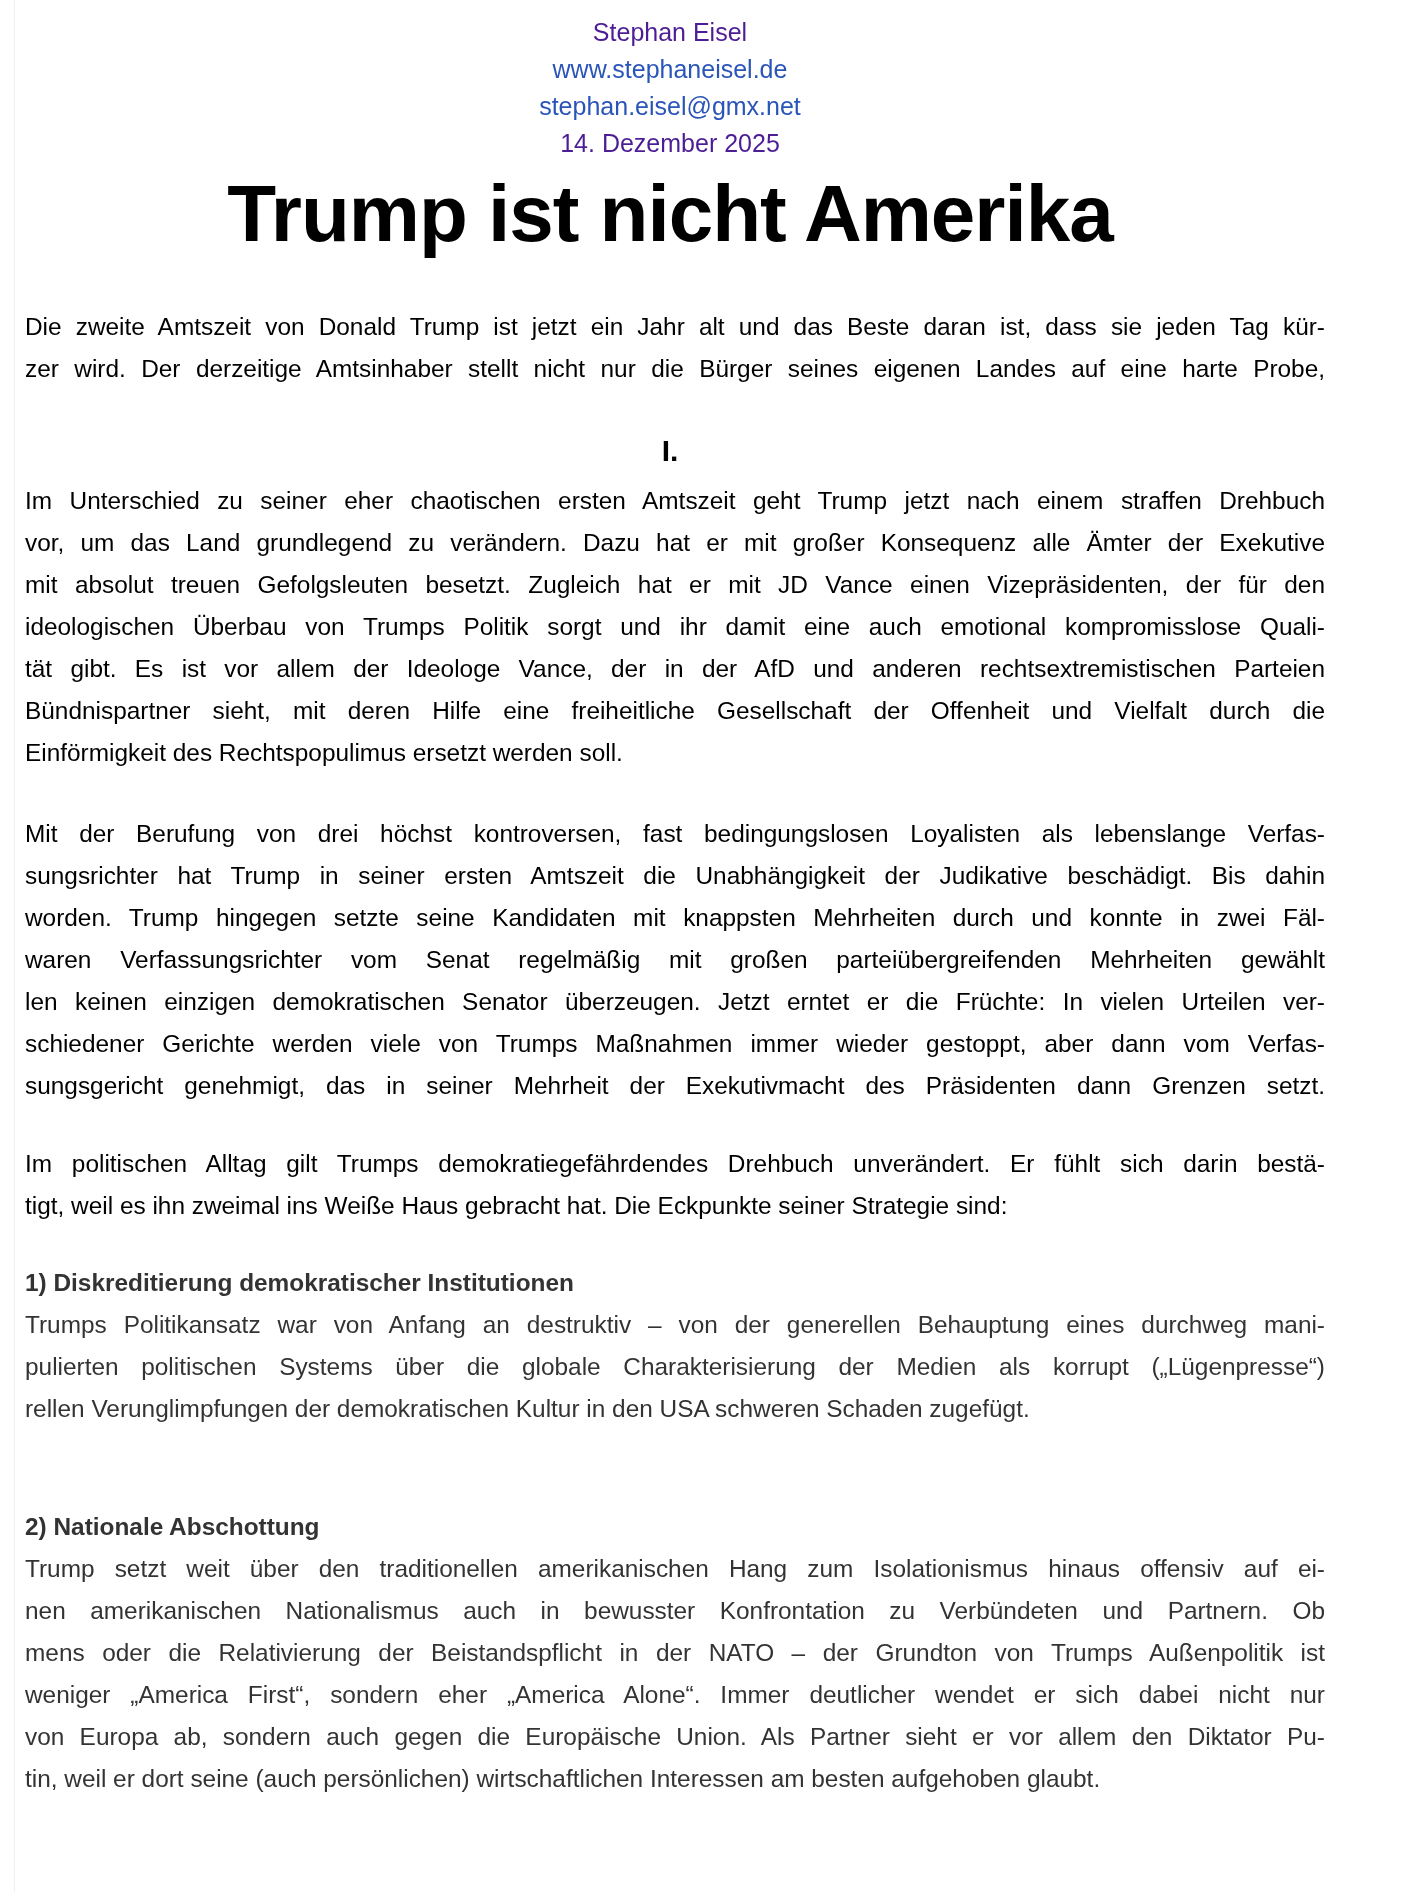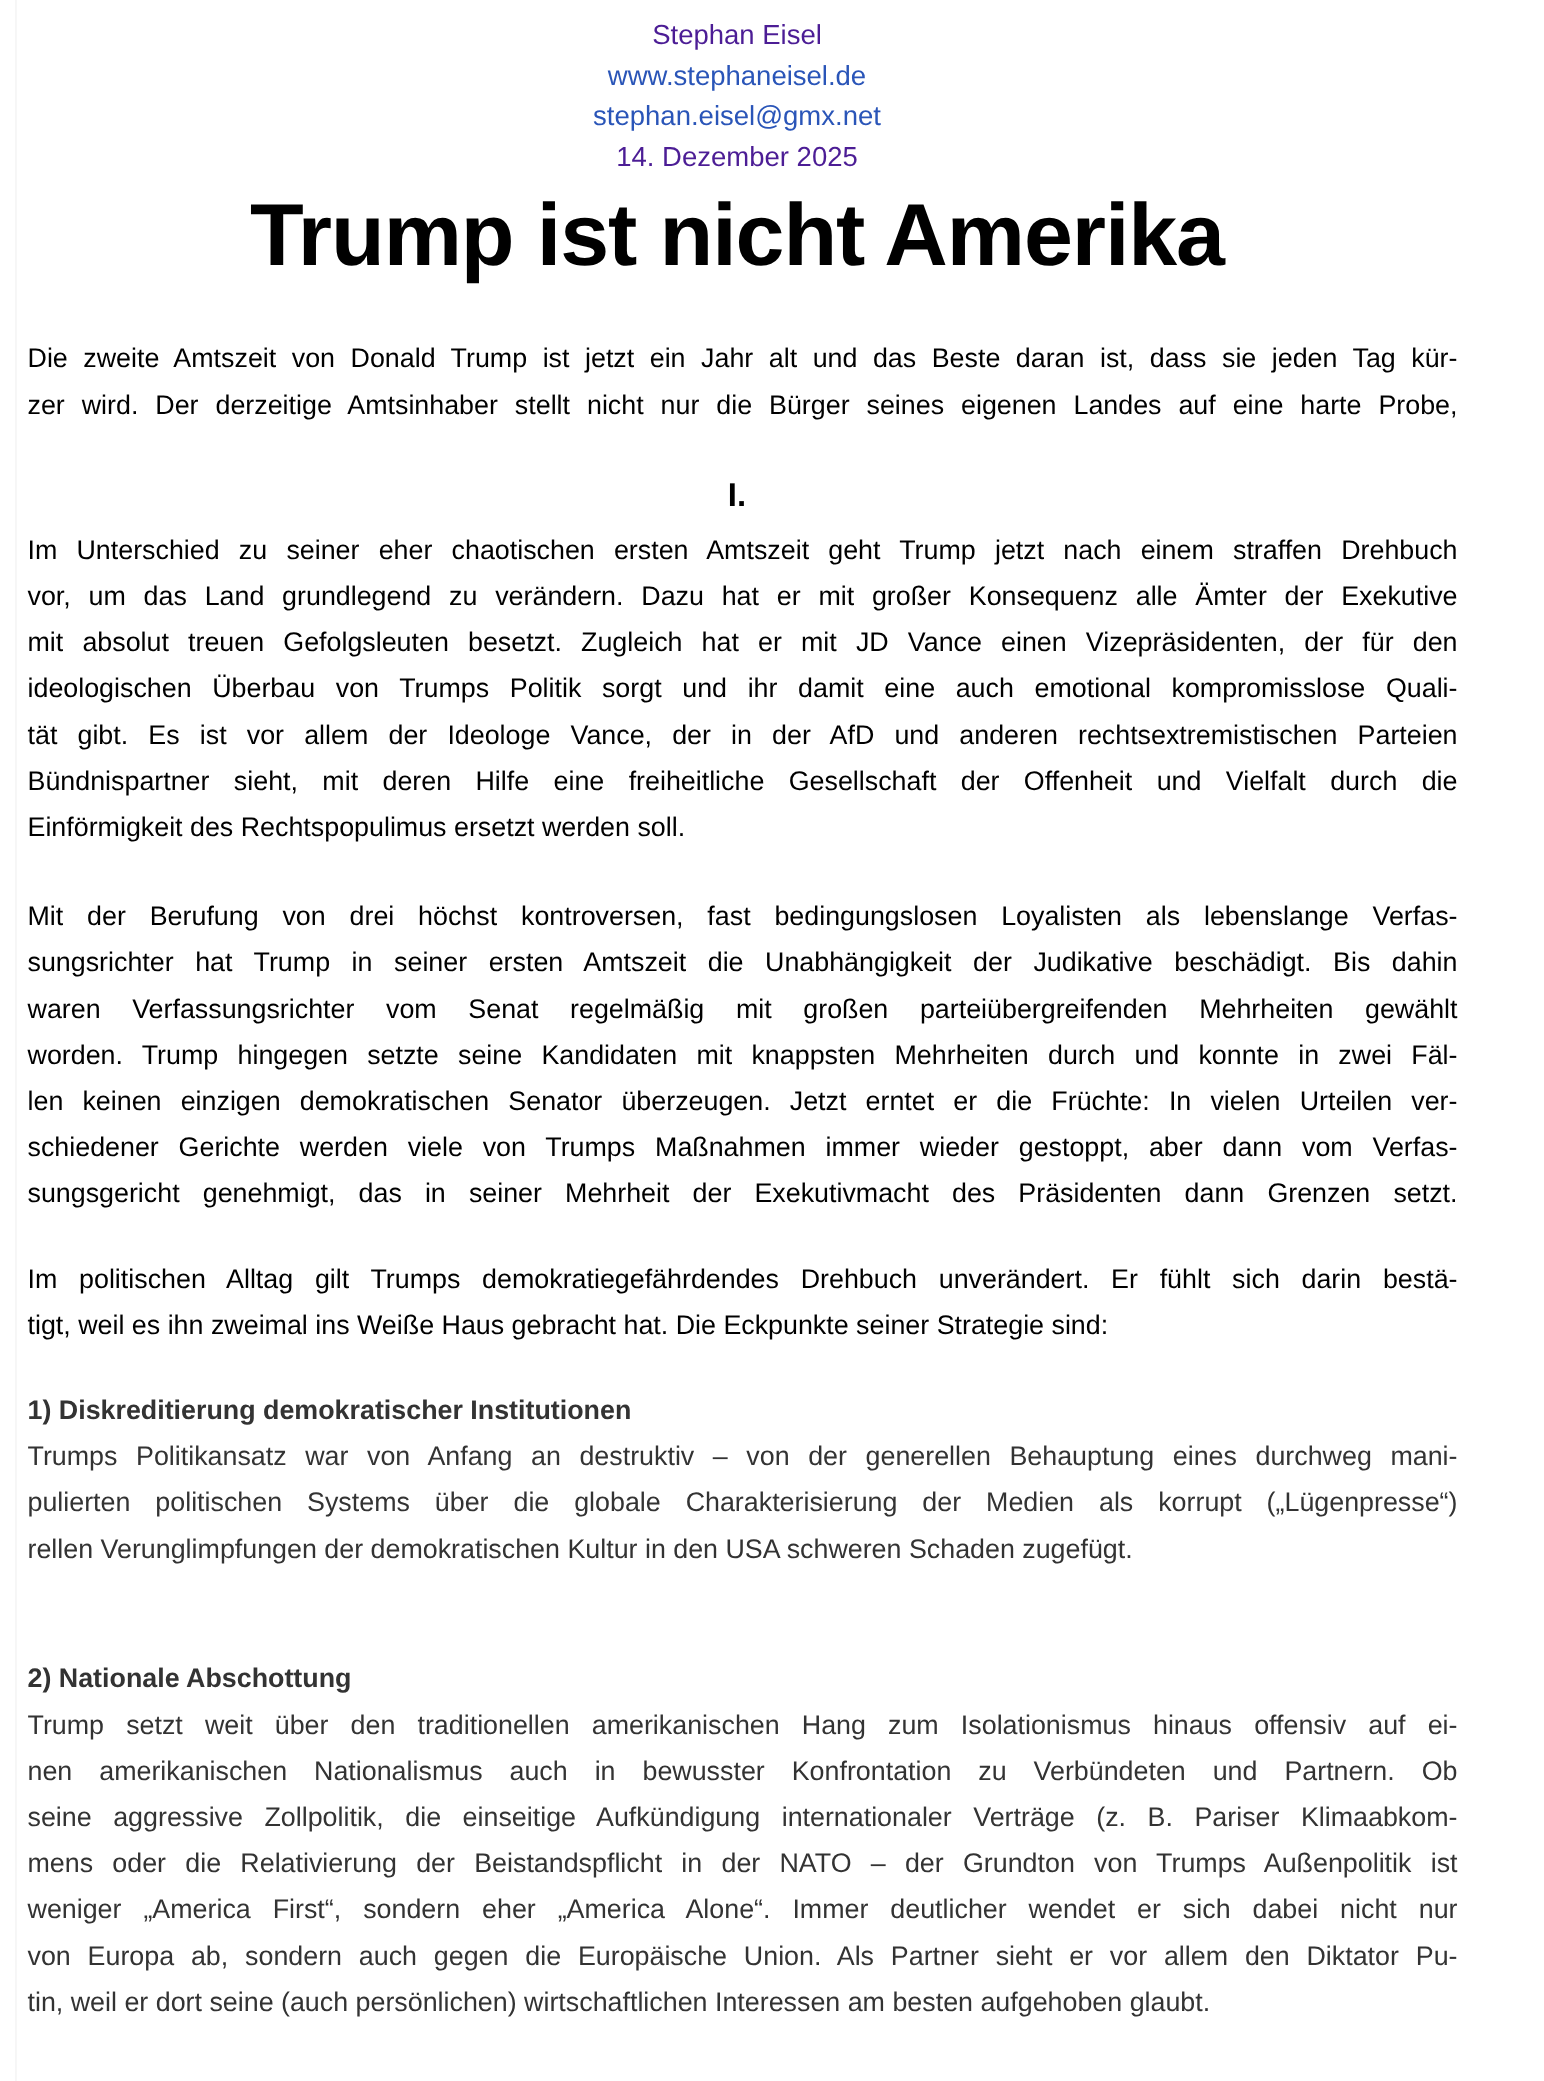--- a/index.html
+++ b/index.html
@@ -106,22 +106,22 @@
   <span class="line">mit absolut treuen Gefolgsleuten besetzt. Zugleich hat er mit JD Vance einen Vizepräsidenten, der für den</span>
   <span class="line">ideologischen Überbau von Trumps Politik sorgt und ihr damit eine auch emotional kompromisslose Quali-</span>
   <span class="line">tät gibt. Es ist vor allem der Ideologe Vance, der in der AfD und anderen rechtsextremistischen Parteien</span>
   <span class="line">Bündnispartner sieht, mit deren Hilfe  eine freiheitliche Gesellschaft der Offenheit und Vielfalt durch die</span>
   <span class="line last">Einförmigkeit des Rechtspopulimus ersetzt werden soll.</span>
 </p>
 
 <p class="body" style="top:813px;">
   <span class="line">Mit der Berufung von drei höchst kontroversen, fast bedingungslosen Loyalisten als lebenslange Verfas-</span>
   <span class="line">sungsrichter hat Trump in seiner ersten Amtszeit die Unabhängigkeit der Judikative beschädigt. Bis dahin</span>
+  <span class="line">worden. Trump hingegen setzte seine Kandidaten mit knappsten Mehrheiten durch und konnte in zwei Fäl-</span>
   <span class="line">waren Verfassungsrichter vom Senat regelmäßig mit großen parteiübergreifenden Mehrheiten gewählt</span>
-  <span class="line">worden. Trump hingegen setzte seine Kandidaten mit knappsten Mehrheiten durch und konnte in zwei Fäl-</span>
   <span class="line">len keinen einzigen demokratischen Senator überzeugen. Jetzt erntet er die Früchte: In vielen Urteilen ver-</span>
   <span class="line">schiedener Gerichte werden viele von Trumps Maßnahmen immer wieder gestoppt, aber dann vom Verfas-</span>
   <span class="line">sungsgericht genehmigt, das in seiner Mehrheit der Exekutivmacht des Präsidenten dann Grenzen setzt.</span>
 </p>
 
 <p class="body" style="top:1143px;">
   <span class="line">Im politischen Alltag gilt Trumps demokratiegefährdendes Drehbuch unverändert. Er fühlt sich darin bestä-</span>
   <span class="line last">tigt, weil es ihn zweimal ins Weiße Haus gebracht hat. Die Eckpunkte seiner Strategie sind:</span>
 </p>
 
@@ -129,18 +129,17 @@
   <span class="sect-head">1) Diskreditierung demokratischer Institutionen</span>
   <span class="line">Trumps Politikansatz war von Anfang an destruktiv – von der generellen Behauptung eines durchweg mani-</span>
   <span class="line">pulierten politischen Systems über die globale Charakterisierung der Medien als korrupt („Lügenpresse“)</span>
   <span class="line last">rellen Verunglimpfungen der demokratischen Kultur in den USA schweren Schaden zugefügt.</span>
 </p>
 
 <p class="body gray" style="top:1506px;">
   <span class="sect-head">2) Nationale Abschottung</span>
   <span class="line">Trump setzt weit über den traditionellen amerikanischen Hang zum Isolationismus hinaus offensiv auf ei-</span>
   <span class="line">nen amerikanischen Nationalismus auch in bewusster Konfrontation zu Verbündeten und Partnern. Ob</span>
-  <span class="line">seine aggressive Zollpolitik, die einseitige Aufkündigung internationaler Verträge (z. B. Pariser Klimaabkom-</span>
   <span class="line">mens oder die Relativierung der Beistandspflicht in der NATO – der Grundton von Trumps Außenpolitik ist</span>
   <span class="line">weniger „America First“, sondern eher „America Alone“. Immer deutlicher wendet er sich dabei nicht nur</span>
   <span class="line">von Europa ab, sondern auch gegen die Europäische Union. Als Partner sieht er vor allem den Diktator Pu-</span>
   <span class="line last">tin, weil er dort seine (auch persönlichen) wirtschaftlichen Interessen am besten aufgehoben glaubt.</span>
 </p>
 
 </body></html>

